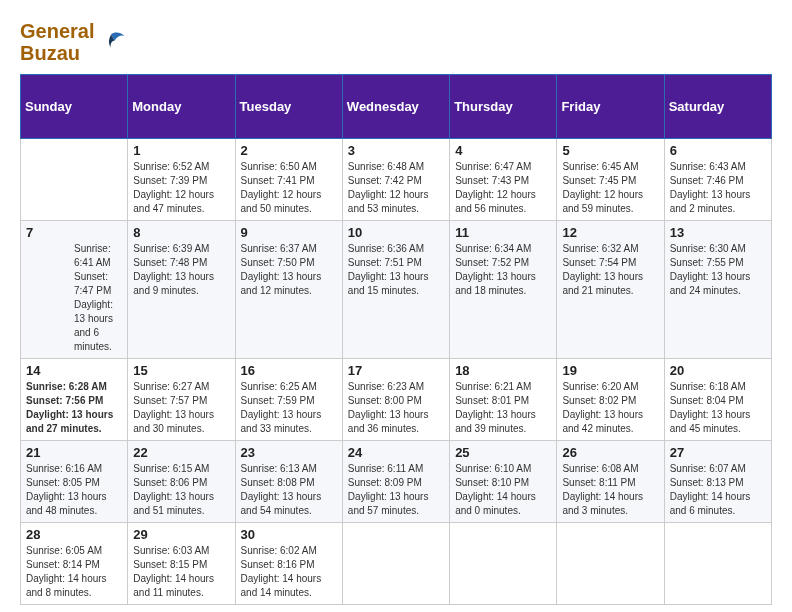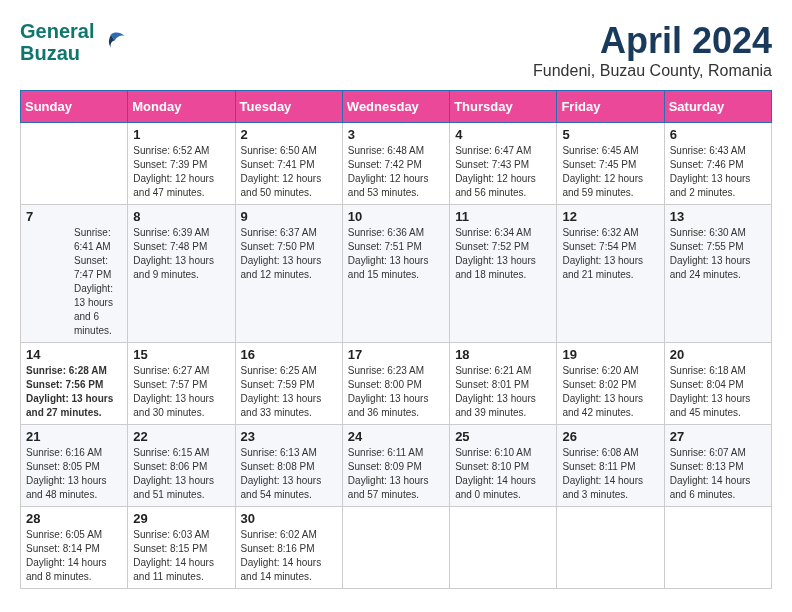--- a/index.html
+++ b/index.html
@@ -19,21 +19,21 @@
     .logo {
       display: flex;
       align-items: center;
     }
     .logo-text {
       font-size: 20px;
       font-weight: bold;
       color: #1a3a5c;
       line-height: 1.1;
     }
-    .logo-text span { color: #0f766e; }
+    .logo-text span { color: #a16207; }
     .logo-bird {
       width: 30px;
       height: 30px;
       margin-left: 2px;
     }
     .title-block {
       text-align: right;
     }
     .month-title {
       font-size: 36px;
@@ -43,23 +43,23 @@
     .location {
       font-size: 16px;
       color: #333;
     }
     table {
       width: 100%;
       border-collapse: collapse;
       font-size: 11px;
     }
     thead tr th {
-      background-color: #ec4899;
+      background-color: #4c1d95;
       color: #fff;
-      padding: 8px 4px;
+      padding: 24px 4px;
       text-align: left;
       font-size: 13px;
       font-weight: bold;
       border: 1px solid #2a6db5;
     }
     tbody tr td {
       border: 1px solid #ccc;
       vertical-align: top;
       padding: 4px 5px;
       height: 80px;
@@ -98,24 +98,20 @@
           <span>General</span><br>
           <span>Buzau</span>
         </div>
         <svg class="logo-bird" viewBox="0 0 40 40">
           <path d="M20 10 C25 5, 35 8, 38 12 C35 10, 28 12, 25 18 C22 14, 20 10, 20 10Z" fill="#2a6db5"></path>
           <path d="M20 10 C18 15, 15 20, 20 28 C18 22, 22 18, 25 18 C22 14, 20 10, 20 10Z" fill="#1a3a5c"></path>
         </svg>
       </div>
     </div>
   </div>
-  <div class="title-block">
-    <div class="month-title">April 2024</div>
-    <div class="location">Fundeni, Buzau County, Romania</div>
-  </div>
 </div>
 
 <table>
   <thead>
     <tr>
     <th>Sunday</th>
         <th>Monday</th>
         <th>Tuesday</th>
         <th>Wednesday</th>
         <th>Thursday</th>

